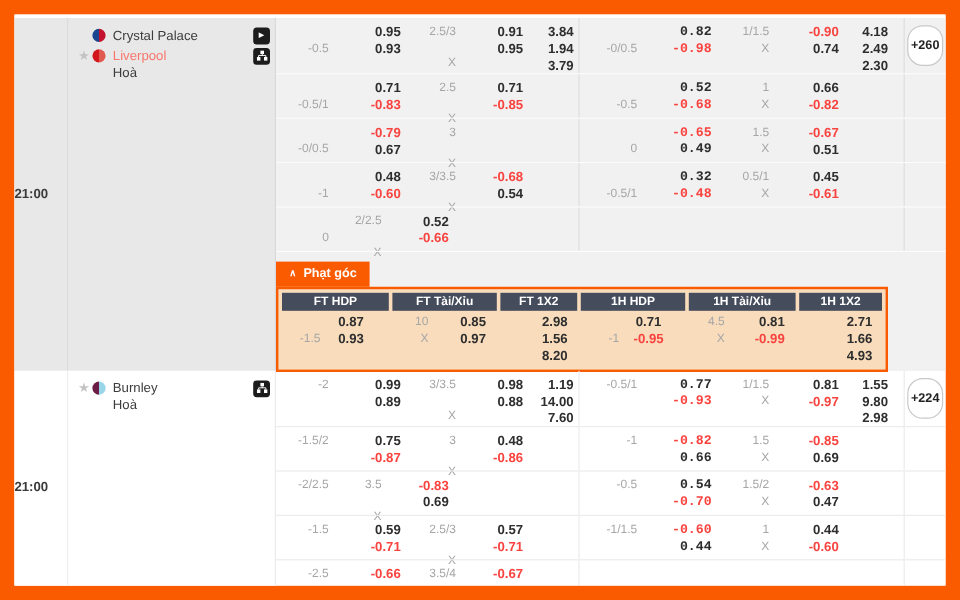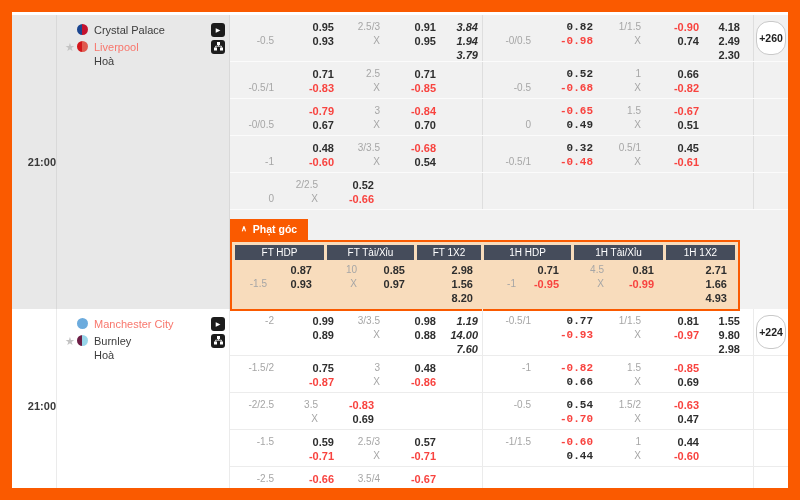--- a/index.html
+++ b/index.html
@@ -3,21 +3,21 @@
 <meta charset="utf-8">
 <style>
   :root{ --orange:#fa5a00; }
   html,body{margin:0;padding:0;background:#fff;}
   .page{width:800px;height:500px;box-sizing:border-box;border:12px solid var(--orange);
         overflow:hidden;background:#fff;font-family:"Liberation Sans",sans-serif;position:relative;}
   .top-strip{height:3px;background:#fff;}
   .match{display:flex;}
   .match.shaded{background:#efefef;}
   .match.light{background:#ffffff;}
-  .time-col{width:45px;min-width:45px;box-sizing:border-box;display:flex;align-items:center;justify-content:flex-end;
+  .time-col{width:45px;min-width:45px;box-sizing:border-box;display:flex;align-items:center;justify-content:flex-start;
             font-weight:bold;font-size:11px;color:#3a3a3a;border-right:1px solid #dcdcdc;}
   .shaded .time-col{background:#e8e8e8;border-color:#d9d9d9;}
   .light .time-col{background:#fff;border-color:#ebebeb;}
   .team-col{width:173px;min-width:173px;box-sizing:border-box;border-right:1px solid #15803d;padding-top:6px;}
   .shaded .team-col{background:#e8e8e8;border-color:#d9d9d9;}
   .light .team-col{background:#fff;border-color:#ebebeb;}
   .content-col{flex:1;display:flex;flex-direction:column;}
   .shaded .content-col{background:#f1f1f1;}
 
   .team-row{display:flex;align-items:center;height:17px;padding-left:6px;}
@@ -41,42 +41,42 @@
   .light .more-col{border-color:#ebebeb;}
   .more-box{margin-top:6px;width:30px;height:34px;box-sizing:border-box;background:#fff;border:1px solid #c9c9c9;
             border-radius:13px;display:flex;align-items:center;justify-content:center;font-size:10.5px;font-weight:bold;color:#222;cursor:pointer;}
 
   .col{display:flex;flex-direction:column;align-items:flex-end;padding-top:5px;box-sizing:border-box;}
   .ln{height:14px;line-height:14px;white-space:nowrap;}
   .v{font-size:11px;font-weight:bold;color:#2e2e2e;}
   .v.neg{color:#f8433f;}
   .lab{font-size:10px;color:#a6a6a6;}
   .f-l1{width:54px;padding-right:10px;}  .f-o1{width:62px;padding-right:12px;}
-  .f-l2{width:44px;padding-right:10px;}  .f-o2{width:58px;padding-right:12px;}
-  .f-x2{width:34px;padding-right:4px;font-style:italic;}
+  .f-l2{width:44px;padding-right:10px;gap:12px;}  .f-o2{width:58px;padding-right:12px;}
+  .f-x2{width:34px;padding-right:4px;}
   .h-l1{width:58px;padding-right:10px;}  .h-o1{width:64px;padding-right:12px;font-family:Liberation Mono, monospace;}
   .h-l2{width:46px;padding-right:10px;}  .h-o2{width:60px;padding-right:12px;}
   .h-x2{width:42px;padding-right:13px;text-align:right;}
 
   .corners-row{display:flex;height:100px;box-sizing:border-box;}
   .corners-area{width:523px;min-width:523px;padding-top:7px;box-sizing:border-box;}
   .corners-more{flex:1;}
   .c-tab{display:inline-flex;align-items:center;height:21px;background:var(--orange);color:#fff;
          padding:0 11px;gap:6px;font-size:10.5px;font-weight:bold;cursor:pointer;}
   .c-chev{font-size:8px;font-weight:bold;line-height:8px;}
   .c-panel{width:510px;box-sizing:border-box;border:2px solid var(--orange);background:#f8dcbc;padding:3px 3px 4px 3px;}
   .c-head{display:flex;gap:3px;}
-  .c-hcell{background:#454c5b;color:#fff;font-size:10px;font-weight:normal;height:15px;box-sizing:border-box;
+  .c-hcell{background:#454c5b;color:#fff;font-size:10px;font-weight:bold;height:15px;box-sizing:border-box;
            display:flex;align-items:center;justify-content:center;}
   .w1{width:89px;min-width:89px;} .w2{width:87px;min-width:87px;} .w3{width:64px;min-width:64px;}
   .w4{width:87px;min-width:87px;} .w5{width:89px;min-width:89px;} .w6{flex:1;}
   .c-body{display:flex;gap:3px;}
   .c-bcell{display:flex;box-sizing:border-box;}
   .c-bcell .col{padding-top:3px;}
-  .cl{width:38px;padding-right:6px;}  .co{flex:1;padding-right:12px;}
+  .cl{width:38px;padding-right:6px;}  .co{flex:1;padding-right:12px;align-items:center;}
   .cl2{width:42px;padding-right:12px;} .co2{flex:1;padding-right:9px;}
   .cx{flex:1;padding-right:8px;align-items:flex-end;}
 </style>
 </head>
 <body>
 
 <div class="page">
   <div class="top-strip"></div>
   <div id="matches">
       <div class="match shaded">
@@ -207,24 +207,20 @@
                 <span class="ln lab">-0/0.5</span>
               </div>
               <div class="col f-o1">
                 <span class="ln v neg">-0.79</span>
                 <span class="ln v">0.67</span>
               </div>
               <div class="col f-l2">
                 <span class="ln lab">3</span>
                 <span class="ln lab">X</span>
               </div>
-              <div class="col f-o2">
-                <span class="ln v neg">-0.84</span>
-                <span class="ln v">0.70</span>
-              </div>
               <div class="col f-x2"></div>
             </div>
             <div class="blk h1x">
               <div class="col h-l1">
                 <span class="ln lab"></span>
                 <span class="ln lab">0</span>
               </div>
               <div class="col h-o1">
                 <span class="ln v neg">-0.65</span>
                 <span class="ln v">0.49</span>
@@ -392,28 +388,20 @@
             <div class="corners-more"></div>
           </div>
         </div>
       </div>
       <div class="match light">
         <div class="time-col">
           <span>21:00</span>
         </div>
         <div class="team-col">
           <div class="team-row">
-            <span class="star-slot"></span>
-            <span class="logo" style="background: linear-gradient(90deg, rgb(108, 171, 221) 50%, rgb(108, 171, 221) 50%);"></span>
-            <span class="t-name hl">Manchester City</span>
-            <span class="mini-btn">
-              <span>▶</span>
-            </span>
-          </div>
-          <div class="team-row">
             <span class="star-slot">★</span>
             <span class="logo" style="background: linear-gradient(90deg, rgb(108, 29, 69) 50%, rgb(153, 214, 234) 50%);"></span>
             <span class="t-name">Burnley</span>
             <span class="mini-btn">
               <svg width="9" height="9" viewBox="0 0 9 9">
                 <rect x="3" y="0" width="3" height="3" fill="#fff"></rect>
                 <rect x="0" y="5.5" width="3" height="3" fill="#fff"></rect>
                 <rect x="6" y="5.5" width="3" height="3" fill="#fff"></rect>
                 <path d="M4.5 3v1.2M1.5 5.5V4.2h6v1.3" stroke="#fff" stroke-width="0.8" fill="none"></path>
               </svg>

